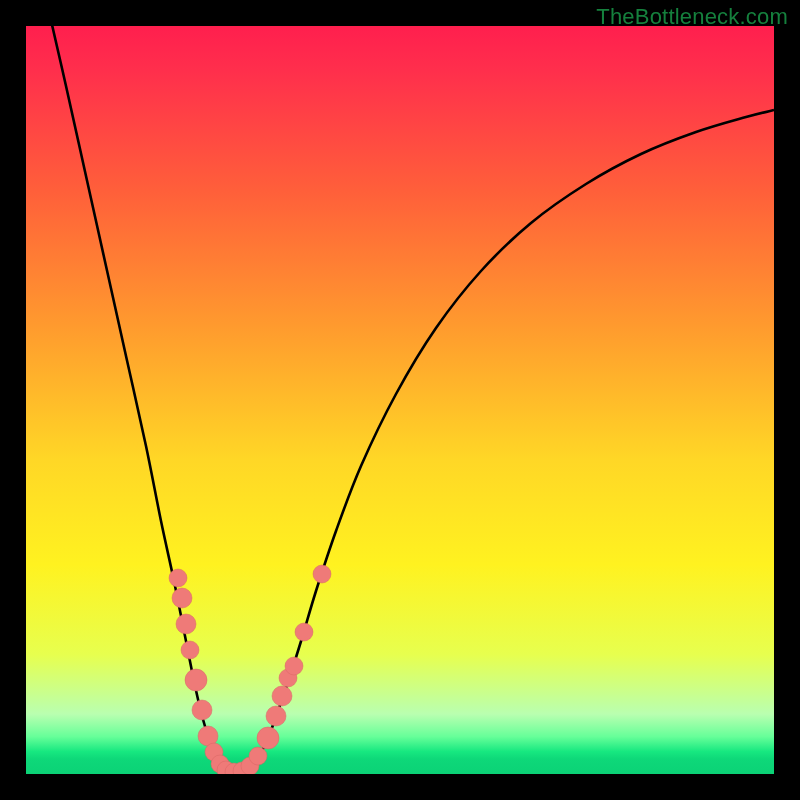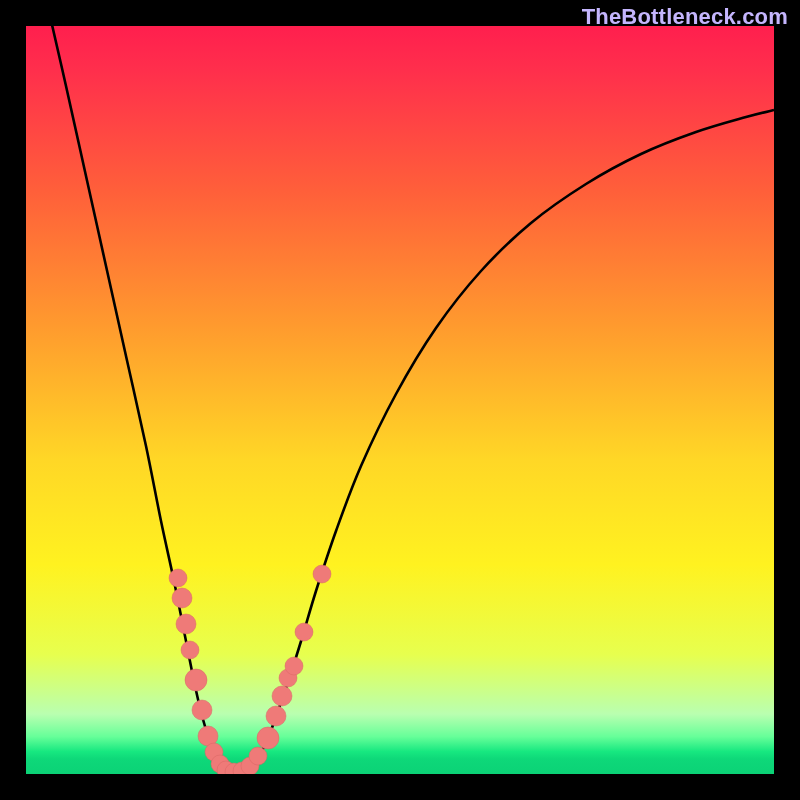--- a/index.html
+++ b/index.html
@@ -41,23 +41,23 @@
     #67ff99 95%,
     #17e880 97%,
     #0ed879 98%,
     #0bd276 100%
   );
 }
 .watermark {
   position: absolute;
   top: 4px;
   right: 12px;
-  color: #c4b5fd;
+  color: #15803d;
   font-size: 22px;
-  font-weight: 700;
+  font-weight: 400;
   letter-spacing: 0.2px;
   user-select: none;
 }
 svg.curve {
   position: absolute;
   inset: 0;
 }
 </style>
 </head>
 <body>

